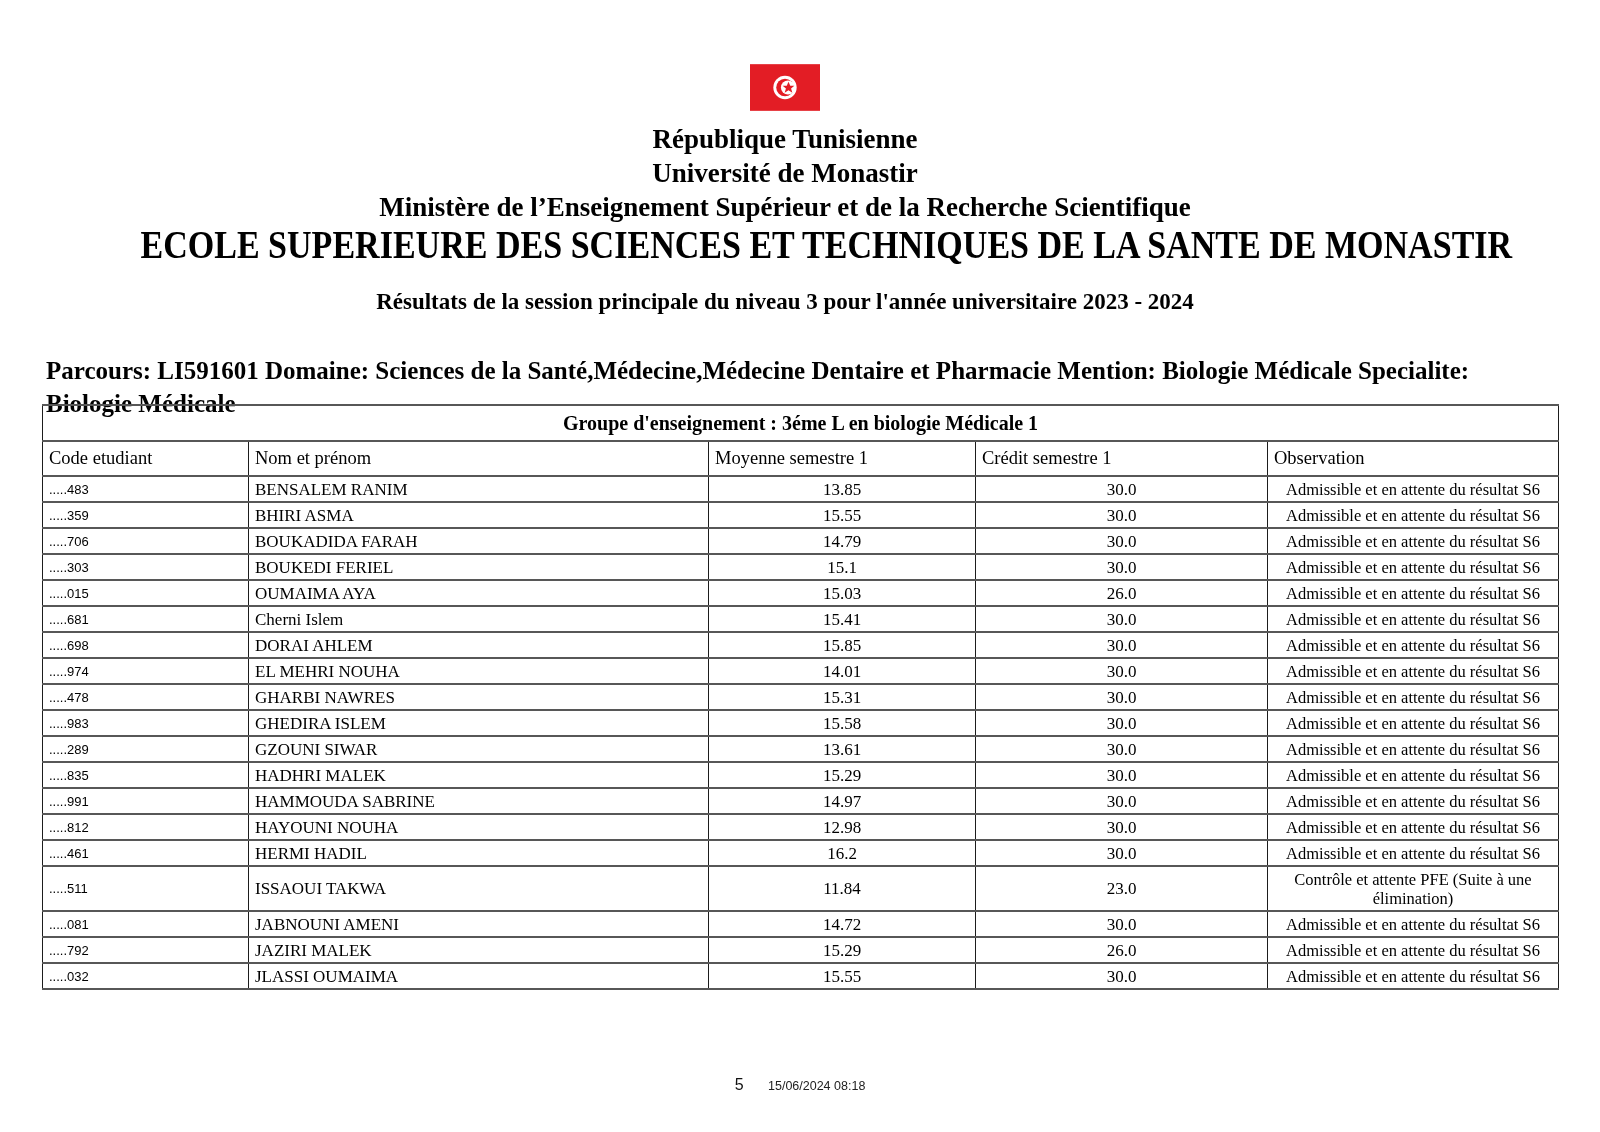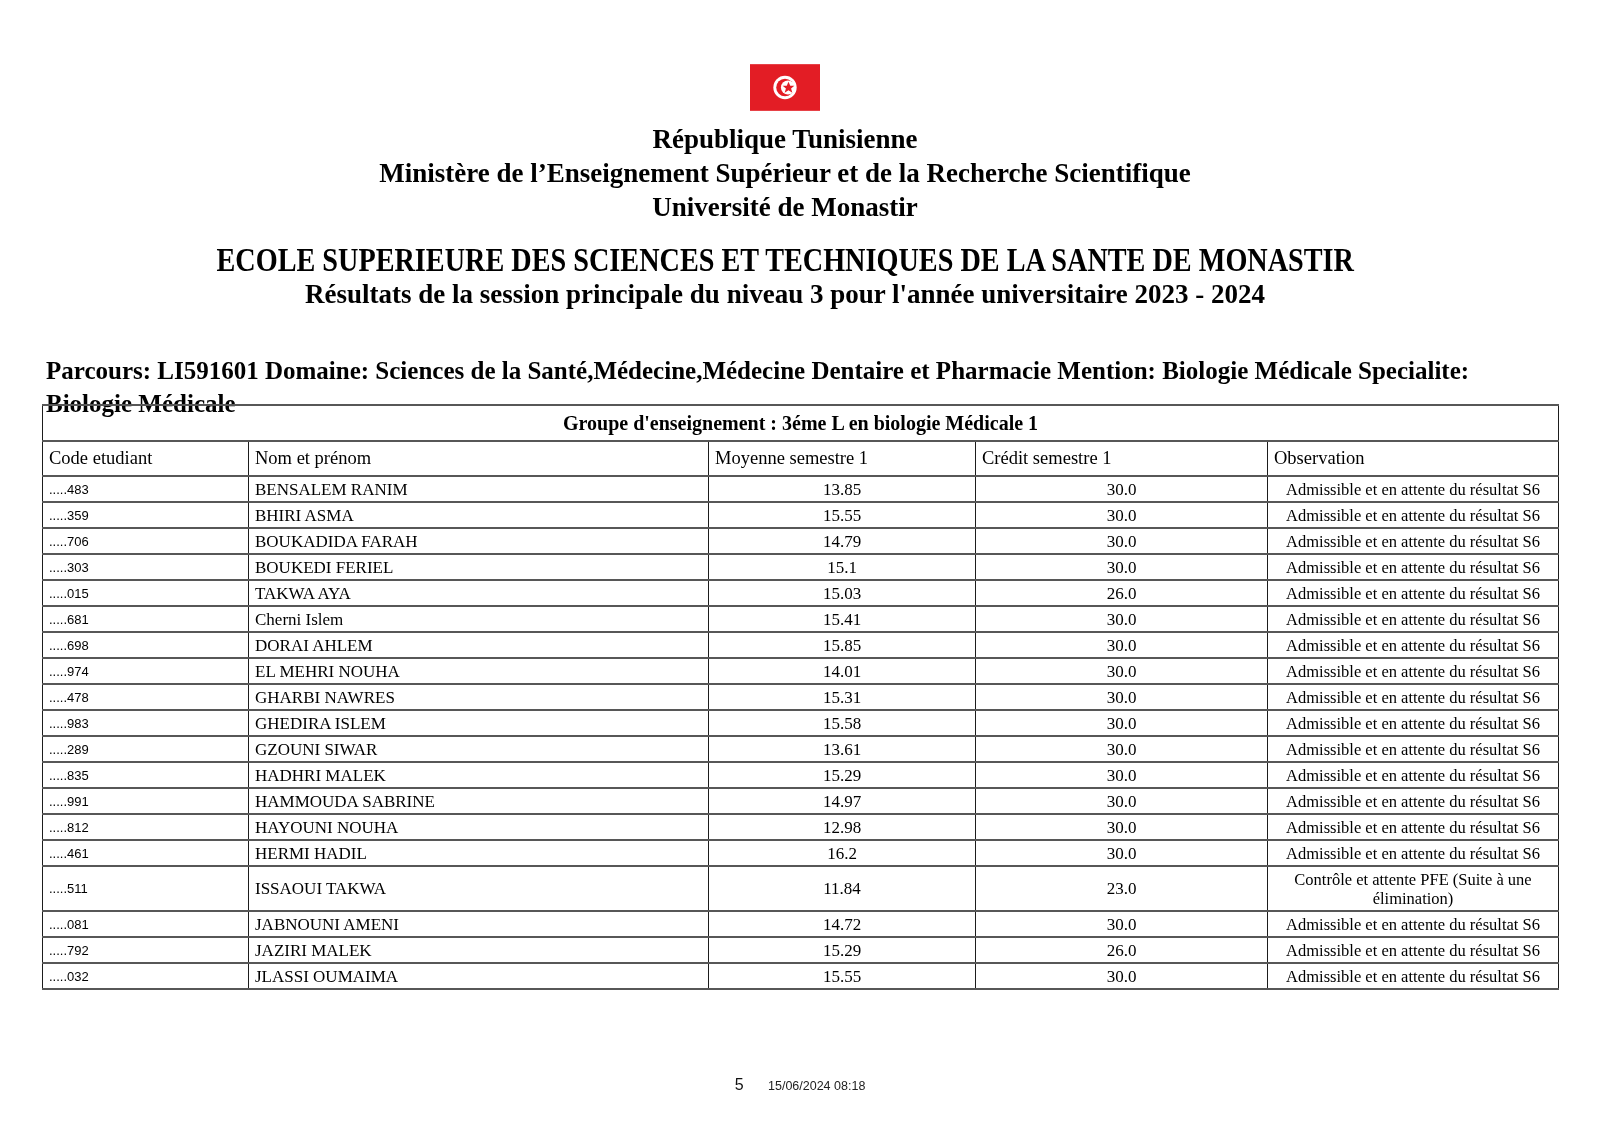--- a/index.html
+++ b/index.html
@@ -31,33 +31,33 @@
     width: 1570px;       
     text-align: center;
   }
   .h-line {
     font-size: 27px;
     line-height: 34px;
     font-weight: 600;
     white-space: nowrap;
   }
   .h-school {
-    font-size: 34px;
+    font-size: 41px;
     line-height: 40px;
     font-weight: 600;
     white-space: nowrap;
-    margin-top: 16px;
   }
   .h-school span {
     display: inline-block;
     transform: scaleX(0.83);
     transform-origin: center;
   }
   .session-title {
-    font-size: 27px;
+    margin-top: 24px;
+    font-size: 23px;
     line-height: 28px;
     font-weight: 600;
     white-space: nowrap;
   }
 
   
   .parcours {
     position: absolute;
     left: 46px;
     top: 354px;
@@ -155,22 +155,22 @@
       <rect x="0" y="0" width="120" height="80" fill="#E31D25"></rect>
       <circle cx="60" cy="40" r="20" fill="#FFFFFF"></circle>
       <circle cx="60" cy="40" r="15" fill="#E31D25"></circle>
       <circle cx="65" cy="40" r="12" fill="#FFFFFF"></circle>
       <path d="M 66,30 L 69,37 76,37 70.4,41.6 72.6,48.8 66,44.5 59.4,48.8 61.6,41.6 56,37 63,37 Z" fill="#E31D25"></path>
     </svg>
   </div>
 
   <div class="header">
     <div class="h-line">République Tunisienne</div>
+    <div class="h-line">Université de Monastir</div>
     <div class="h-line">Ministère de l’Enseignement Supérieur et de la Recherche Scientifique</div>
-    <div class="h-line">Université de Monastir</div>
     <div class="h-school"><span>ECOLE SUPERIEURE DES SCIENCES ET TECHNIQUES DE LA SANTE DE MONASTIR</span></div>
     <div class="session-title">Résultats de la session principale du niveau 3 pour l'année universitaire 2023 - 2024</div>
   </div>
 
   <div class="parcours">Parcours: LI591601 Domaine: Sciences de la Santé,Médecine,Médecine Dentaire et Pharmacie  Mention: Biologie Médicale Specialite: Biologie Médicale</div>
 
   <table class="results-table">
     <colgroup>
       <col class="c-code">
         <col class="c-name">
@@ -214,21 +214,21 @@
     </tr>
         <tr>
       <td class="cell-code">.....303</td>
       <td class="cell-name">BOUKEDI FERIEL</td>
       <td class="cell-num">15.1</td>
       <td class="cell-num">30.0</td>
       <td class="cell-obs">Admissible et en attente du résultat S6</td>
     </tr>
         <tr>
       <td class="cell-code">.....015</td>
-      <td class="cell-name">TAKWA AYA</td>
+      <td class="cell-name">OUMAIMA AYA</td>
       <td class="cell-num">15.03</td>
       <td class="cell-num">26.0</td>
       <td class="cell-obs">Admissible et en attente du résultat S6</td>
     </tr>
         <tr>
       <td class="cell-code">.....681</td>
       <td class="cell-name">Cherni Islem</td>
       <td class="cell-num">15.41</td>
       <td class="cell-num">30.0</td>
       <td class="cell-obs">Admissible et en attente du résultat S6</td>

